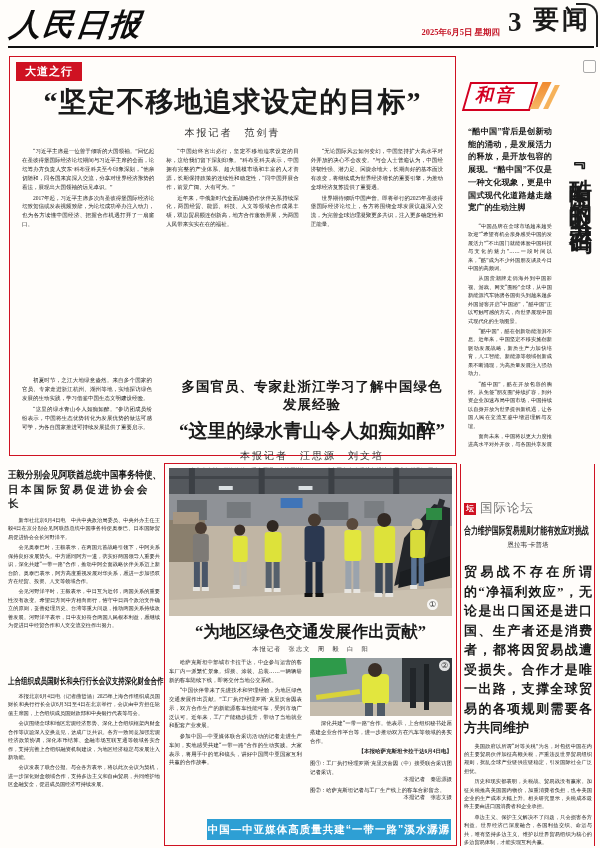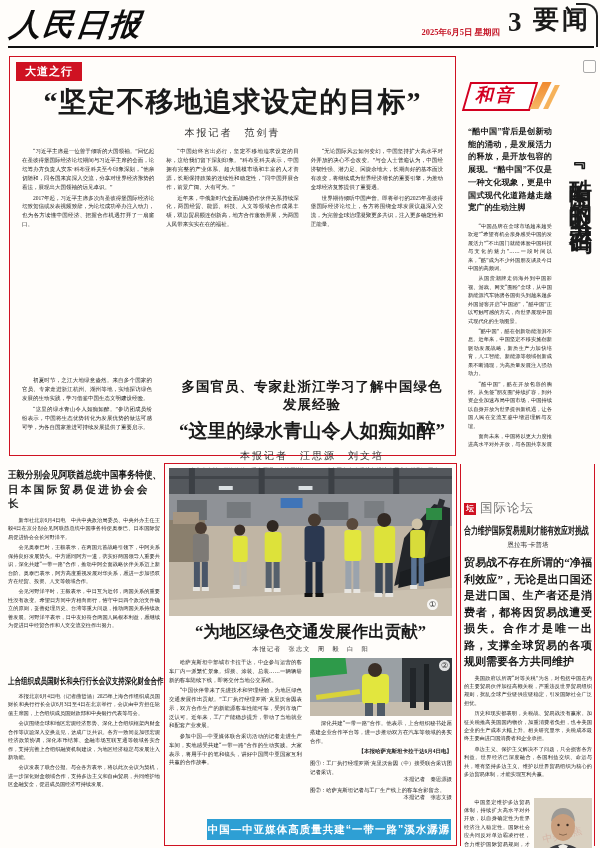--- a/index.html
+++ b/index.html
@@ -43,21 +43,21 @@
   .vtitle{position:absolute;right:2px;top:96px;height:330px;writing-mode:vertical-rl;font-size:23px;font-weight:900;letter-spacing:6px;}
   
   .vline-l{left:460px;top:464px;width:0;height:382px;border-left:1.2px solid #cf1222;}
   .vline-r{left:594px;top:464px;width:0;height:382px;border-left:1.2px solid #cf1222;}
   .forum{left:464px;top:500px;width:128px;height:346px;}
   .forumhead{display:flex;align-items:center;gap:4px;}
   .forumicon{width:12px;height:12px;background:#cf1222;color:#fff;font-size:8px;line-height:12px;text-align:center;font-weight:700;}
   .forumlabel{font-size:12.5px;font-weight:400;color:#737373;letter-spacing:1px;}
   .forumH{margin-top:7px;font-size:10.5px;font-weight:900;white-space:nowrap;transform:scaleX(0.66);transform-origin:left;}
   .forumby{text-align:center;font-size:6.5px;margin-top:3px;color:#333;}
-  .forumlead{margin-top:4px;font-size:11px;font-weight:700;line-height:1.5;text-align:justify;}
+  .forumlead{margin-top:12px;font-size:13px;font-weight:700;line-height:1.5;text-align:justify;}
   .forumbody{margin-top:4px;font-size:5.2px;height:122px;}
   .forumbot{display:flex;gap:4px;margin-top:2px;}
   .forumbot .t{flex:1;font-size:5.2px;}
   .forumnote{font-weight:700;margin-top:3px;text-indent:0!important;}
   
   .bleft{left:8px;top:462px;width:152px;height:384px;}
   .wangH1{font-size:10px;font-weight:900;white-space:nowrap;transform:scaleX(0.85);transform-origin:left;margin-top:6px;}
   .wangH2{font-size:10.5px;font-weight:900;letter-spacing:2.4px;margin-top:1px;}
   .wangbody{margin-top:5px;height:152px;font-size:5.2px;}
   .scoH{margin-top:7px;font-size:9px;font-weight:900;white-space:nowrap;transform:scaleX(0.72);transform-origin:left;}

